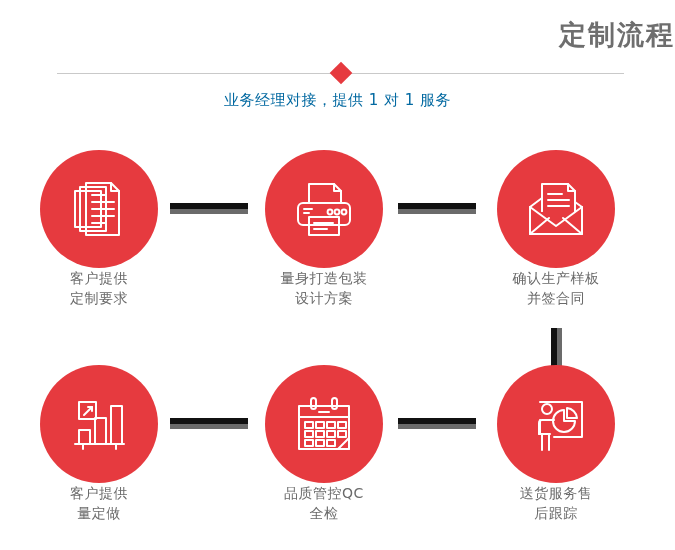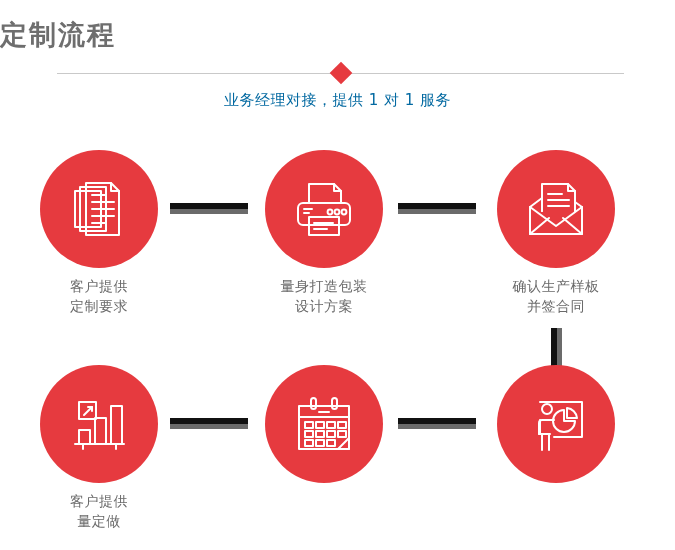--- a/index.html
+++ b/index.html
@@ -14,21 +14,21 @@
     overflow: hidden;
     position: relative;
   }
 
   
   .page-title {
     position: absolute;
     left: 0;
     top: 18px;
     width: 675px;
-    text-align: left;
+    text-align: right;
     font-size: 27px;
     font-weight: bold;
     color: #6e6e6e;
     letter-spacing: 2px;
     line-height: 34px;
   }
 
   .divider-wrap {
     position: absolute;
     left: 57px;
@@ -101,21 +101,21 @@
     left: 50%;
     top: 50%;
     width: 64px;
     height: 64px;
     margin-left: -32px;
     margin-top: -32px;
     display: block;
   }
 
   .caption {
-    margin-top: 8px;
+    margin-top: 0;
     font-size: 14px;
     color: #6a6a6a;
     line-height: 20px;
     letter-spacing: 0.5px;
     white-space: pre-line;
   }
 
   
   .conn-h {
     position: absolute;
@@ -284,31 +284,35 @@
         <rect x="13" y="39" width="8" height="6"></rect>
         <rect x="24" y="39" width="8" height="6"></rect>
         <rect x="35" y="39" width="8" height="6"></rect>
         <rect x="46" y="39" width="8" height="6"></rect>
         <rect x="13" y="48" width="8" height="6"></rect>
         <rect x="24" y="48" width="8" height="6"></rect>
         <rect x="35" y="48" width="8" height="6"></rect>
         <path d="M46 57 L57 46 V57 Z"></path>
       </svg>
     </div>
+    <div class="caption">品质管控QC
+全检</div>
   </div>
 
   <div class="step col-3 row-2">
     <div class="circle">
       <svg viewBox="0 0 64 64" fill="none" stroke="#ffffff" stroke-width="2" stroke-linejoin="round" stroke-linecap="round">
         <path d="M16 10 H58 V45 H30"></path>
         <path d="M40 18 A11 11 0 1 0 51 29 H40 Z"></path>
         <path d="M43 16 A11 11 0 0 1 53 26 H43 Z"></path>
         <path d="M18 17 A5 5 0 1 0 28 17 A5 5 0 1 0 18 17"></path>
         <path d="M16 28 V42"></path>
         <path d="M30 28 H18 A3 3 0 0 0 15 31 V42"></path>
         <path d="M18 42 V58"></path>
         <path d="M25 42 V58"></path>
         <path d="M15 42 H26"></path>
       </svg>
     </div>
+    <div class="caption">送货服务售
+后跟踪</div>
   </div>
 
 </div>
 
 </body></html>

